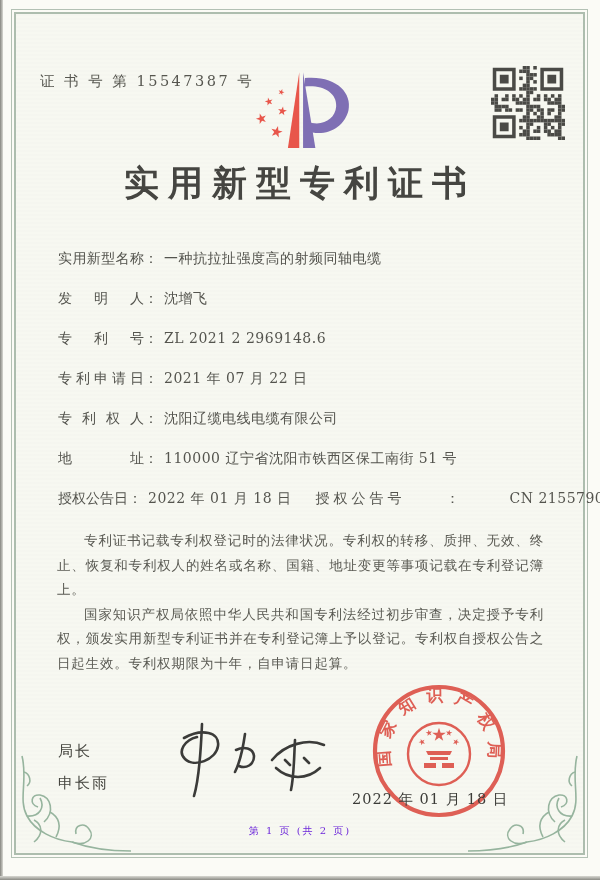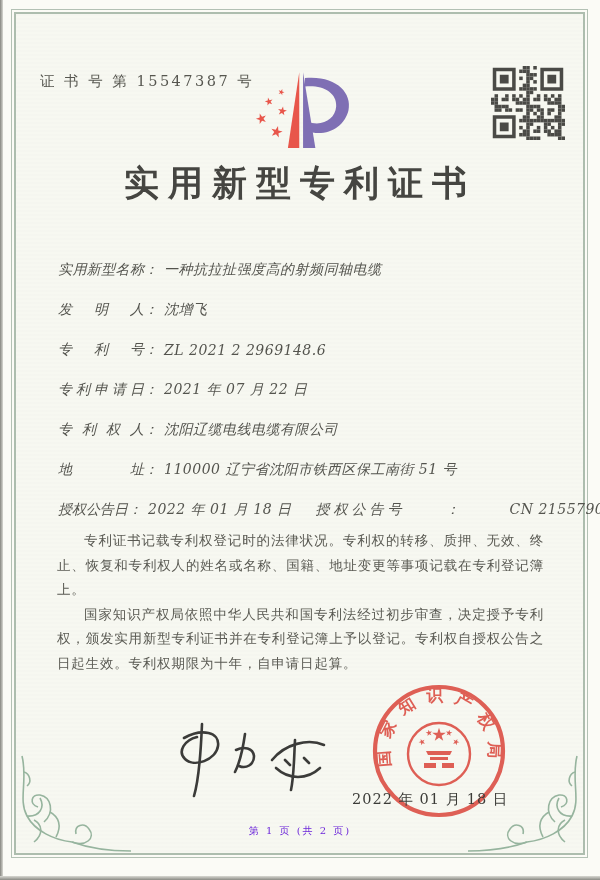--- a/index.html
+++ b/index.html
@@ -22,21 +22,21 @@
      repeating-linear-gradient(180deg, rgba(120,140,110,.02) 0 2px, rgba(255,255,255,0) 2px 4px),
      #f6f7f0;}
   .content{position:absolute;inset:0;}
   .cert-number{position:absolute;left:40px;top:72px;font-size:14.5px;
     letter-spacing:2.5px;color:#56564f;}
   .logo{position:absolute;left:233px;top:60px;width:142px;height:106px;}
   .qr{position:absolute;left:491px;top:66px;width:74px;height:74px;}
   .title{position:absolute;left:0;top:160px;width:100%;text-align:center;
     font-size:35px;font-weight:600;letter-spacing:9px;color:#454541;}
   .fields{position:absolute;left:58px;top:250px;width:490px;font-size:14px;color:#54544e;}
-  .frow{height:40px;display:flex;align-items:center;white-space:nowrap;font-style:italic;}
+  .frow{height:40px;display:flex;align-items:flex-start;white-space:nowrap;}
   .flabel{display:inline-block;width:86px;text-align:justify;text-align-last:justify;}
   .fvalue{margin-left:6px;letter-spacing:.5px;}
   .pair2{margin-left:24px;display:flex;gap:44px;}
   .paras{position:absolute;left:57px;top:528px;width:487px;font-size:13.5px;
     line-height:1.82;letter-spacing:.8px;color:#5a5a53;text-align:justify;}
   .paras p{margin:0;text-indent:2em;}
   .signer{position:absolute;left:58px;top:742px;font-size:15px;color:#45453f;
     font-family:"DejaVu Sans","Liberation Sans",sans-serif;}
   .signer div{margin-bottom:13px;letter-spacing:2px;}
   .signature{position:absolute;left:152px;top:712px;width:185px;height:105px;}
@@ -269,20 +269,24 @@
           <span class="fvalue">CN 215579006 U</span>
         </span>
       </div>
     </div>
 
     <div class="paras">
       <p>专利证书记载专利权登记时的法律状况。专利权的转移、质押、无效、终止、恢复和专利权人的姓名或名称、国籍、地址变更等事项记载在专利登记簿上。</p>
       <p>国家知识产权局依照中华人民共和国专利法经过初步审查，决定授予专利权，颁发实用新型专利证书并在专利登记簿上予以登记。专利权自授权公告之日起生效。专利权期限为十年，自申请日起算。</p>
     </div>
 
+    <div class="signer">
+      <div>局长</div>
+      <div>申长雨</div>
+    </div>
 
     <svg class="signature" viewBox="0 0 185 105">
       <g fill="none" stroke="#3b3b39" stroke-width="2.6" stroke-linecap="round">
         <path d="M32,26 C50,16 68,20 66,34 C64,48 42,56 33,47 C25,39 33,28 45,25"></path>
         <path d="M50,12 C49,34 48,64 42,84"></path>
         <path d="M93,22 C91,36 88,50 83,60"></path>
         <path d="M84,38 C92,34 101,36 102,44 C102,53 94,57 87,54"></path>
         <path d="M120,48 C133,32 156,26 172,33"></path>
         <path d="M143,28 C142,46 142,64 139,78"></path>
         <path d="M124,56 C137,68 155,68 168,56"></path>

